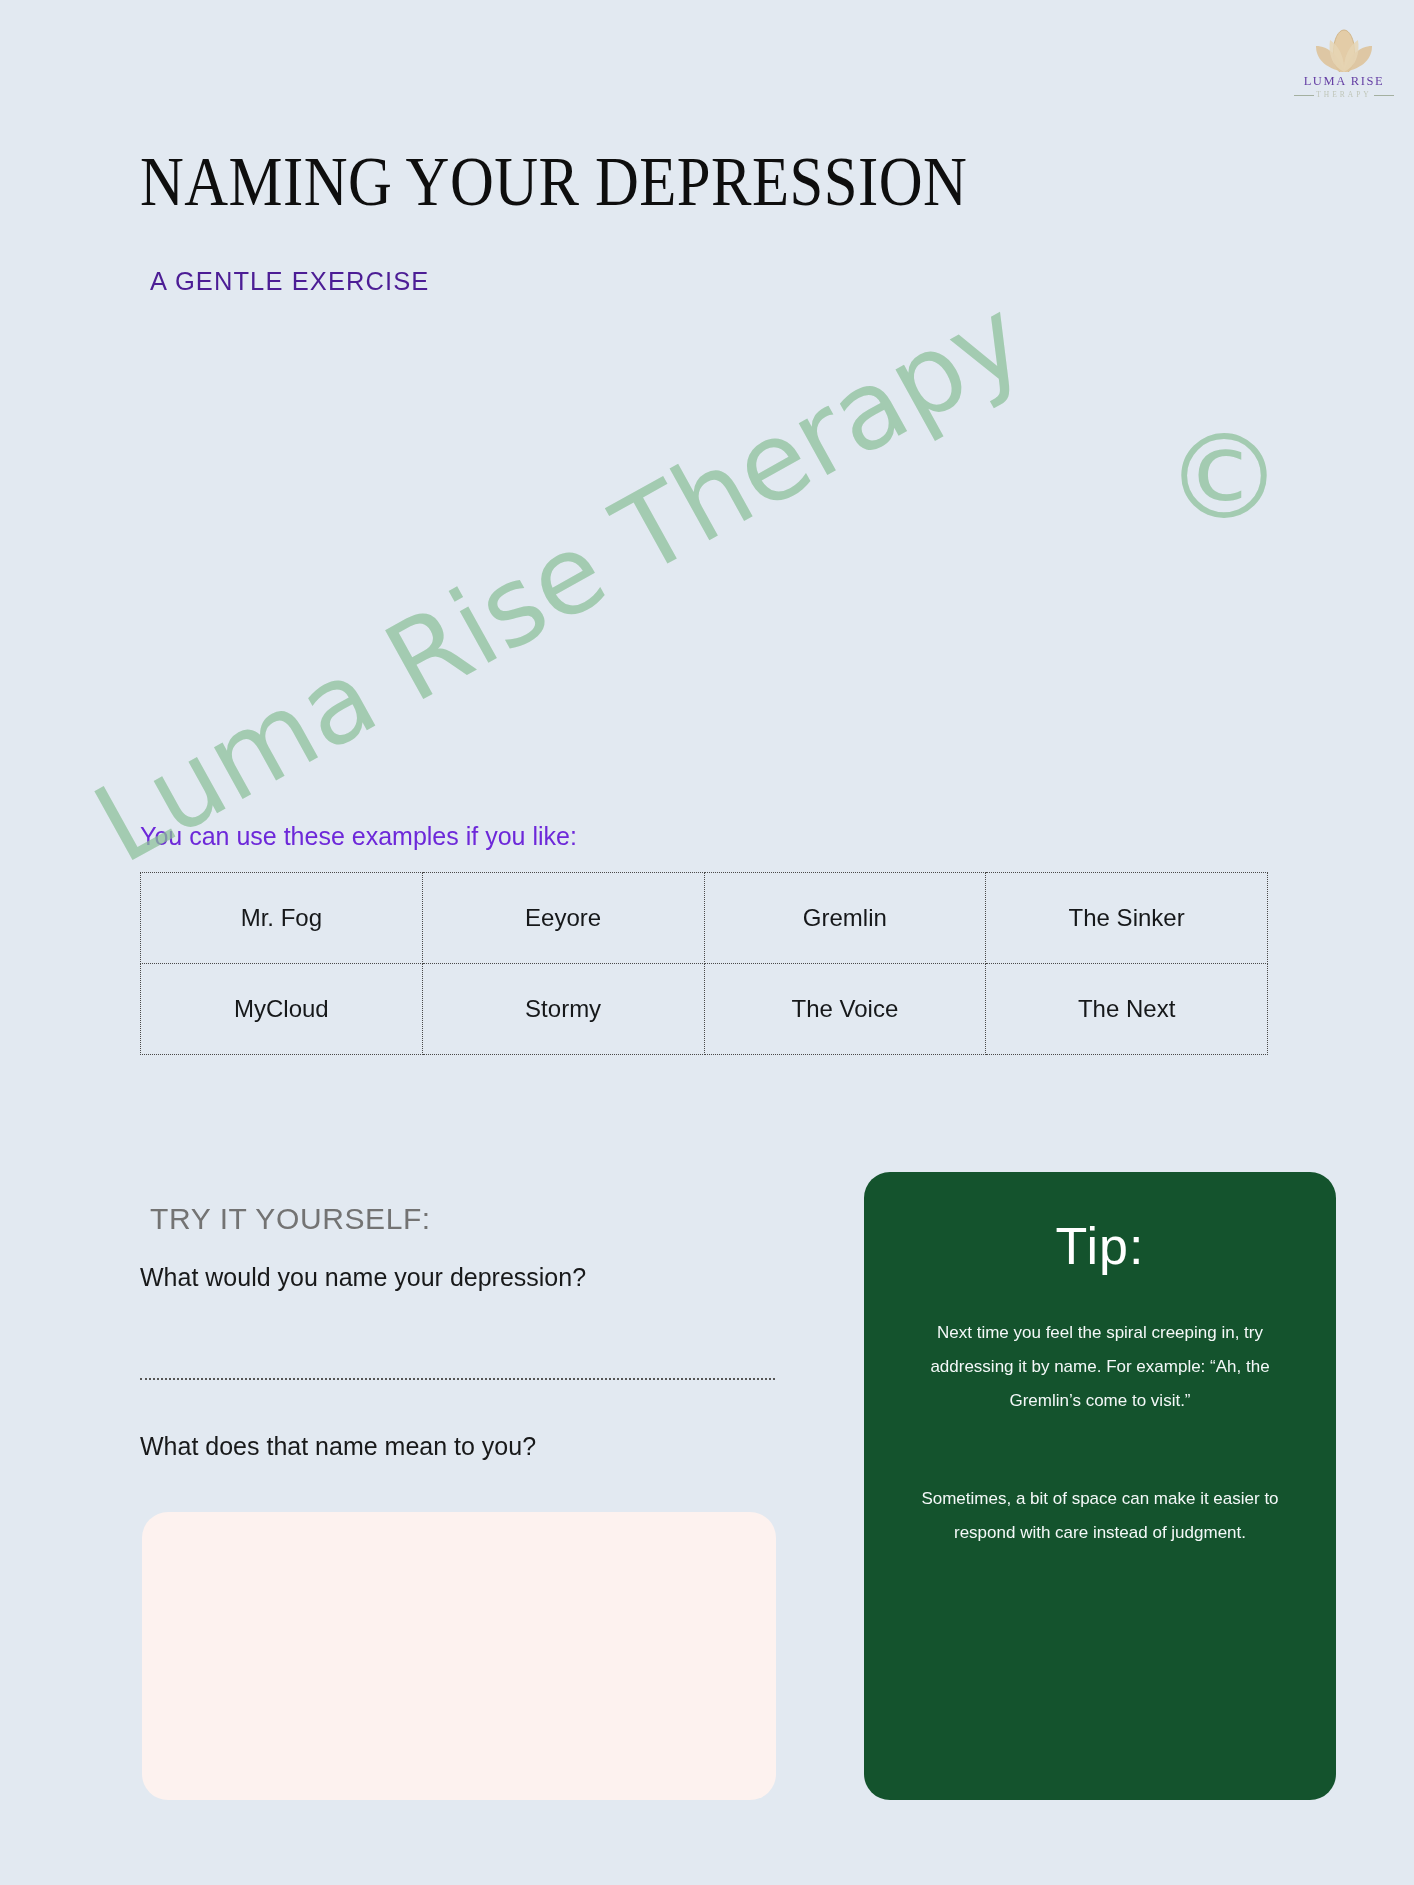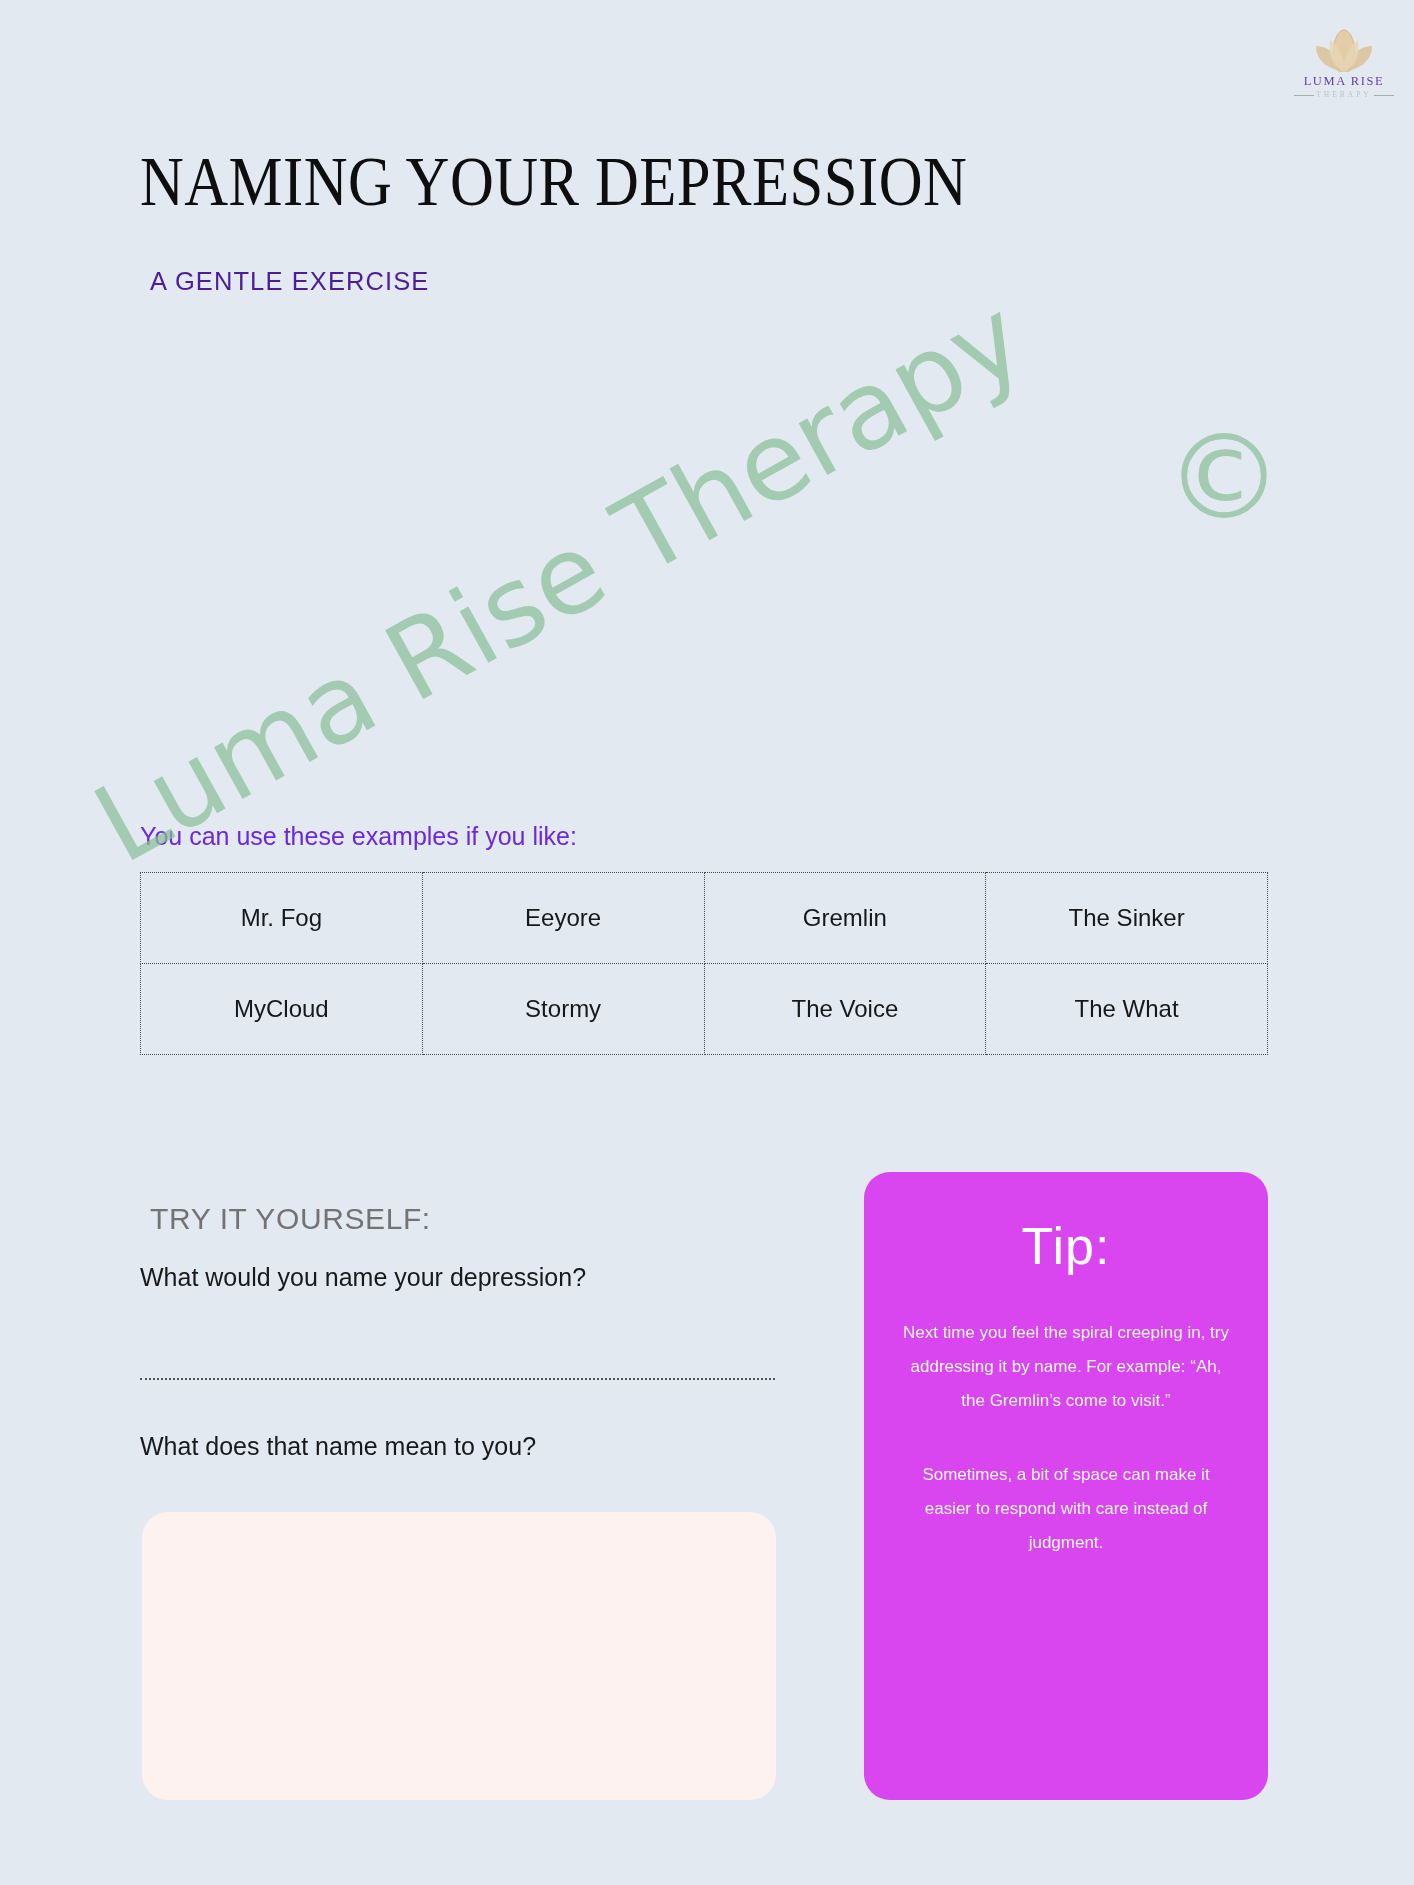--- a/index.html
+++ b/index.html
@@ -168,42 +168,42 @@
     height: 288px;
     background: #fdf2ef;
     border-radius: 26px;
   }
 
   
   #tip-card {
     position: absolute;
     left: 864px;
     top: 1172px;
-    width: 404px;
+    width: 472px;
     height: 628px;
-    background: #d946ef;
+    background: #14532d;
     border-radius: 26px;
     padding: 48px 34px 30px 34px;
     text-align: center;
   }
   #tip-title {
     font-size: 52px;
     color: #ffffff;
     font-weight: 300;
     letter-spacing: 1px;
     margin-bottom: 44px;
     line-height: 1;
   }
   .tip-para {
     font-size: 17px;
     line-height: 34px;
     color: #f4f8f8;
     font-weight: 300;
   }
-  .tip-para + .tip-para { margin-top: 40px; }
+  .tip-para + .tip-para { margin-top: 64px; }
 
   
   #watermark {
     position: absolute;
     left: 105px;
     top: 470px;
     width: 1180px;
     height: 760px;
     pointer-events: none;
     z-index: 5;
@@ -261,21 +261,21 @@
       <tr>
         <td>Mr. Fog</td>
         <td>Eeyore</td>
         <td>Gremlin</td>
         <td>The Sinker</td>
       </tr>
       <tr>
         <td>MyCloud</td>
         <td>Stormy</td>
         <td>The Voice</td>
-        <td>The What</td>
+        <td>The Next</td>
       </tr>
     </tbody>
   </table>
 
   <div id="try-heading">TRY IT YOURSELF:</div>
   <div class="question" id="q1">What would you name your depression?</div>
   <div id="answer-line"></div>
   <div class="question" id="q2">What does that name mean to you?</div>
   <div id="answer-box"></div>
 

